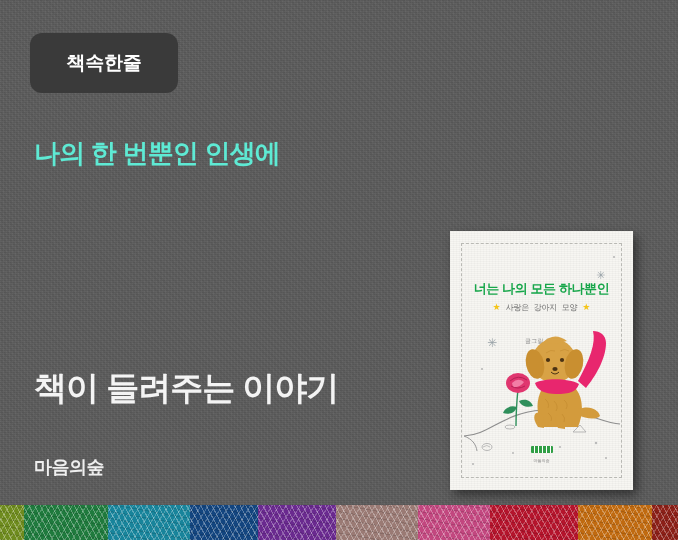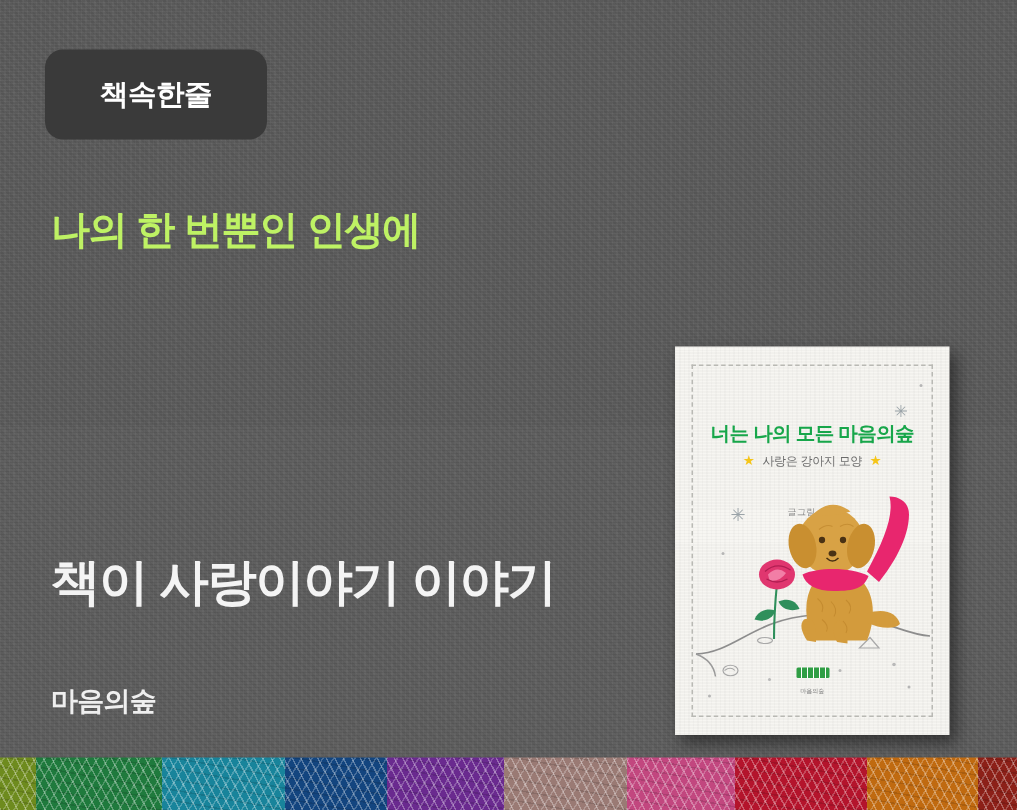--- a/index.html
+++ b/index.html
@@ -53,21 +53,21 @@
   }
 
   
   .quote-block {
     position: absolute;
     left: 34px;
     top: 126px;
     width: 520px;
   }
   .quote-line {
-    color: #bef264;
+    color: #5eead4;
     font-size: 26px;
     font-weight: bold;
     line-height: 55px;
     letter-spacing: -0.8px;
     white-space: nowrap;
   }
 
   
   .headline {
     position: absolute;
@@ -136,20 +136,21 @@
     right: 0;
     display: flex;
     align-items: center;
     justify-content: center;
     gap: 5px;
   }
   .book-subtitle {
     color: #6b6b6b;
     font-size: 8px;
     letter-spacing: -0.2px;
+    font-family: Liberation Mono, monospace;
   }
   .star-glyph { color: #f5c518; font-size: 9px; line-height: 1; }
   .book-author {
     position: absolute;
     top: 106px;
     left: 0;
     right: 0;
     text-align: center;
     color: #8a8a8a;
     font-size: 6px;
@@ -232,29 +233,29 @@
   <div class="bg-texture"></div>
 
   <div class="badge">
     <span class="badge-label">책속한줄</span>
   </div>
 
   <div class="quote-block">
     <div class="quote-line">나의 한 번뿐인 인생에</div>
   </div>
 
-  <div class="headline">책이 사랑이야기 이야기</div>
+  <div class="headline">책이 들려주는 이야기</div>
 
   <div class="publisher">마음의숲</div>
 
   <div class="book">
     <div class="paper-grain"></div>
     <div class="book-frame"></div>
 
-    <div class="book-title">너는 나의 모든 마음의숲</div>
+    <div class="book-title">너는 나의 모든 하나뿐인</div>
 
     <div class="book-subtitle-row">
       <span class="star-glyph">★</span>
       <span class="book-subtitle">사랑은 강아지 모양</span>
       <span class="star-glyph">★</span>
     </div>
 
     <div class="book-author">글그림 유영</div>
 
     <span class="deco-star s1">✳</span>

